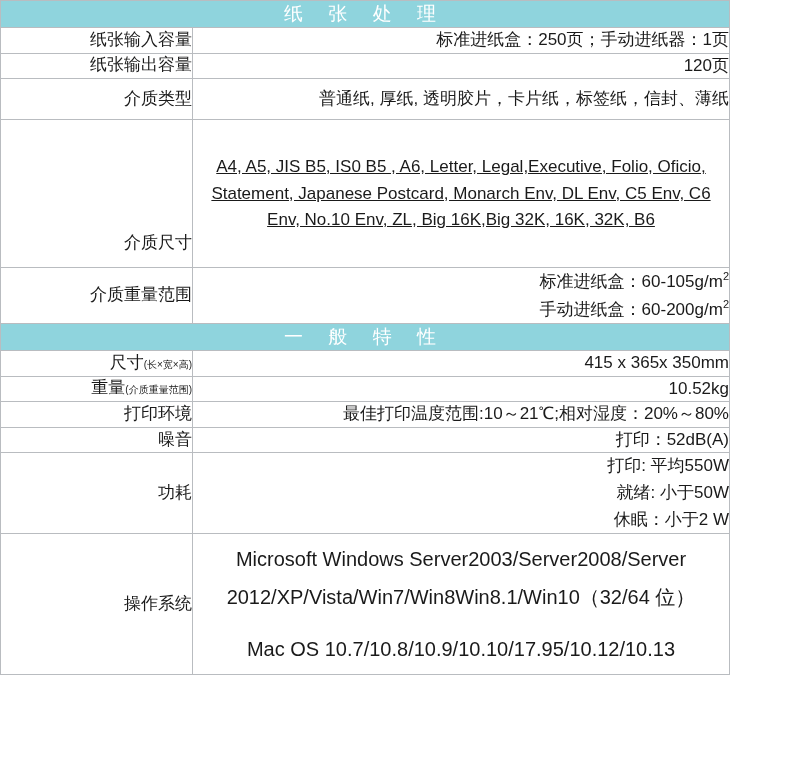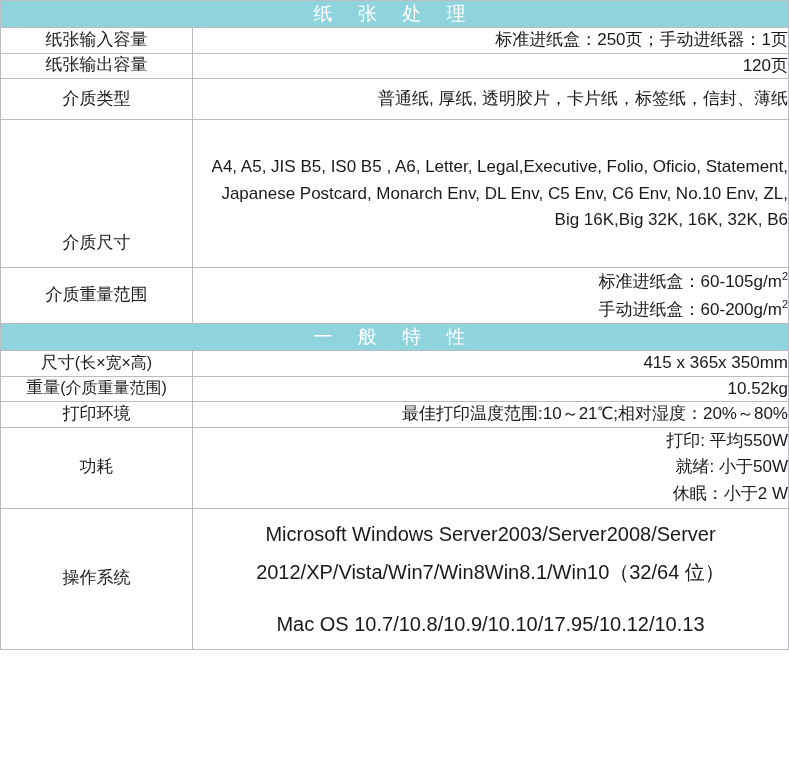--- a/index.html
+++ b/index.html
@@ -9,66 +9,67 @@
   }
   body {
     width: 789px;
     height: 761px;
     font-family: "Liberation Sans", sans-serif;
     color: #1a1a1a;
     overflow: hidden;
   }
   table.spec {
     border-collapse: collapse;
-    width: 789px;
+    width: 730px;
     table-layout: fixed;
   }
   table.spec td, table.spec th {
     border: 1px solid #b9bcc0;
     padding: 0;
     vertical-align: middle;
   }
   .section-head {
     background: #8fd4dd;
     color: #ffffff;
     text-align: center;
     font-size: 19px;
     letter-spacing: 10px;
     padding: 5px 0 6px 0;
     font-weight: normal;
     border: 1px solid #b9bcc0;
   }
   .lbl {
     width: 192px;
-    text-align: center;
+    text-align: right;
     font-size: 17px;
     padding: 6px 2px;
     line-height: 1.35;
   }
   .val {
     text-align: right;
     font-size: 17px;
     padding: 6px 6px;
     line-height: 1.45;
   }
   .small {
-    font-size: 16px;
+    font-size: 10px;
   }
   .sup {
     font-size: 11px;
     vertical-align: super;
   }
   .stack div {
     padding: 1px 0;
   }
   .media-size-val {
-    text-align: right;
+    text-align: center;
     padding: 4px 6px 4px 10px;
     font-size: 17px;
     line-height: 1.55;
+    text-decoration: underline;
   }
   .os-val {
     text-align: center;
     font-size: 20px;
     line-height: 1.9;
     padding: 8px 6px 10px 6px;
   }
   .os-gap { height: 14px; }
 </style>
 </head>
@@ -129,20 +130,24 @@
       </td>
       <td class="val">10.52kg</td>
     </tr>
 
     <tr>
       <td class="lbl">打印环境</td>
       <td class="val">最佳打印温度范围:10～21℃;相对湿度：20%～80%</td>
     </tr>
 
 
+    <tr>
+      <td class="lbl">噪音</td>
+      <td class="val">打印：52dB(A)</td>
+    </tr>
 
     <tr>
       <td class="lbl">功耗</td>
       <td class="val stack">
         <div>打印: 平均550W</div>
         <div>就绪: 小于50W</div>
         <div>休眠：小于2 W</div>
       </td>
     </tr>
 

